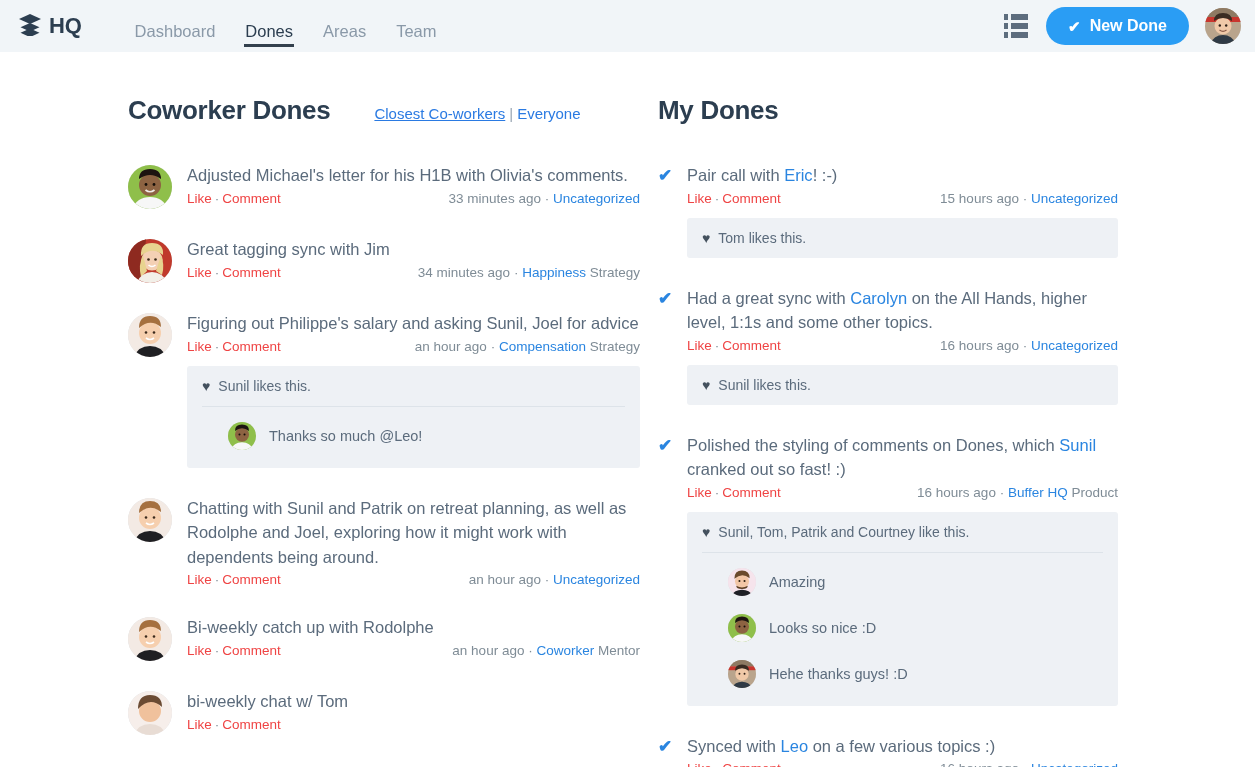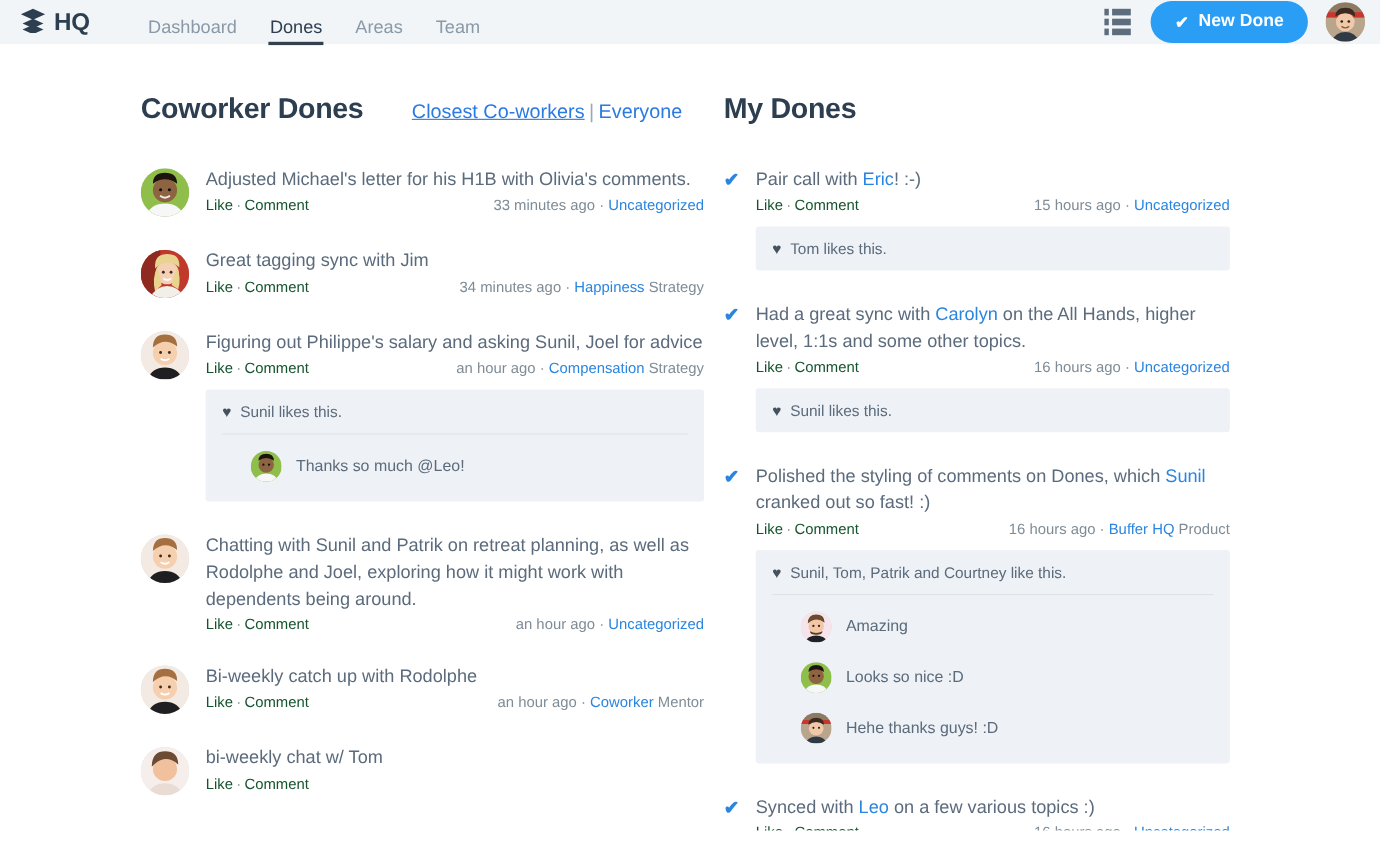--- a/index.html
+++ b/index.html
@@ -7,21 +7,21 @@
     margin: 0; padding: 0;
     width: 1255px; height: 771px;
     overflow: hidden;
     background: #ffffff;
     font-family: "Liberation Sans", sans-serif;
     -webkit-font-smoothing: antialiased;
   }
 
   
   .topbar {
-    height: 40px;
+    height: 52px;
     background: #f1f5f8;
     display: flex;
     align-items: center;
     padding: 0 14px 0 18px;
     position: relative;
   }
   .brand {
     display: flex;
     align-items: center;
     gap: 7px;
@@ -135,21 +135,21 @@
   }
   .col-title {
     font-size: 26px;
     font-weight: bold;
     color: #2c3e50;
     letter-spacing: -0.3px;
     margin: 0;
   }
   .head-links {
     margin-left: 44px;
-    font-size: 18px;
+    font-size: 15px;
     color: #2a7ae2;
     white-space: nowrap;
   }
   .head-links a { color: #2a7ae2; text-decoration: none; cursor: pointer; }
   .head-links a.sel { text-decoration: underline; }
   .head-links .sep { color: #9aa7b4; margin: 0 4px; }
 
   
   .item { display: flex; margin-bottom: 28px; }
   .item-avatar { width: 44px; height: 44px; margin-right: 15px; margin-top: 2px; }
@@ -175,21 +175,21 @@
   .item-text .mention { color: #2a85e0; cursor: pointer; }
 
   .meta-row {
     display: flex;
     justify-content: space-between;
     align-items: baseline;
     font-size: 13.5px;
     color: #7f8c96;
     margin-top: 2px;
   }
-  .meta-left .act { cursor: pointer; color: #14532d; text-align: center; }
+  .meta-left .act { cursor: pointer; color: #ef4444; text-align: center; }
   .meta-left .dot { margin: 0 3px; }
   .meta-right { white-space: nowrap; }
   .meta-right .cat { color: #2a85e0; cursor: pointer; }
   .meta-right .area { color: #7f8c96; }
 
   
   .cbox {
     background: #eef1f5;
     border-radius: 3px;
     margin-top: 12px;

